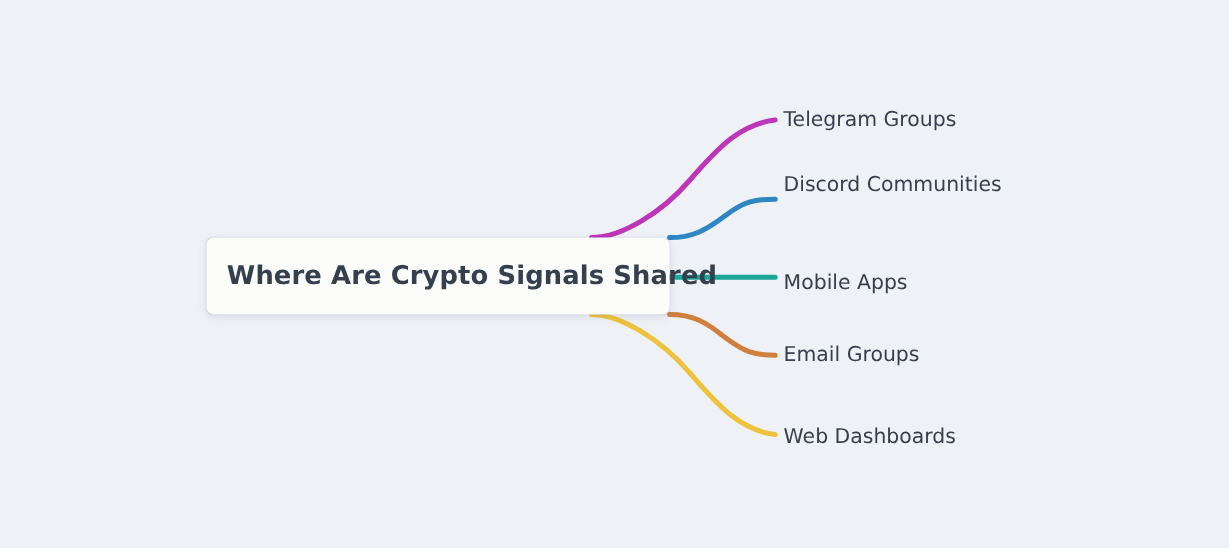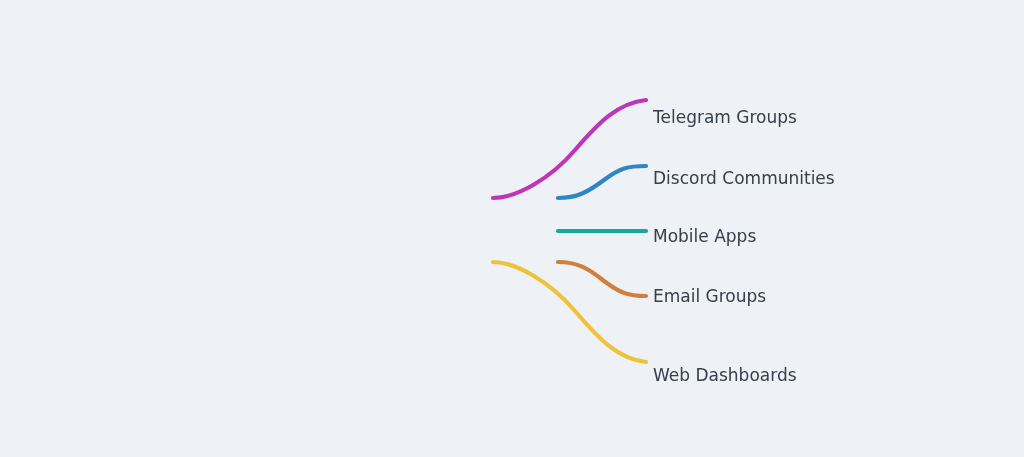--- a/index.html
+++ b/index.html
@@ -71,22 +71,25 @@
 <div id="mindmap-root">
 
   <svg id="branch-svg" viewBox="0 0 1024 457" xmlns="http://www.w3.org/2000/svg">
       <path class="branch-path" d="M 493 198 C 517 198 551 178 575 150 C 599 122 618 103 646 100" stroke="#bd35b8"></path>
       <path class="branch-path" d="M 558 198 C 577 198 588 192 604 180 C 620 168 628 166 646 166" stroke="#2e86c2"></path>
       <path class="branch-path" d="M 558 231 L 646 231" stroke="#1aa79a"></path>
       <path class="branch-path" d="M 558 262 C 577 262 588 268 604 281 C 620 293 628 296 646 296" stroke="#d07f3c"></path>
       <path class="branch-path" d="M 493 262 C 517 262 551 283 575 311 C 599 339 618 359 646 362" stroke="#efc23c"></path>
     </svg>
 
+  <div id="central-node" style="left: 172px; top: 198px; width: 386px; height: 64px; background: rgb(252, 252, 251);">
+    <span id="central-node-label" style="color: rgb(53, 64, 78);">Where Are Crypto Signals Shared</span>
+  </div>
 
   <div id="labels-layer">
-      <div class="branch-label" style="top: 100px; margin-top: 17px;">Telegram Groups</div>
-      <div class="branch-label" style="top: 178px;">Discord Communities</div>
+      <div class="branch-label" style="top: 100px;">Telegram Groups</div>
+      <div class="branch-label" style="top: 154px;">Discord Communities</div>
       <div class="branch-label" style="top: 236px;">Mobile Apps</div>
       <div class="branch-label" style="top: 296px;">Email Groups</div>
-      <div class="branch-label" style="top: 375px;">Web Dashboards</div>
+      <div class="branch-label" style="top: 364px;">Web Dashboards</div>
     </div>
 
 </div>
 
 </body></html>

